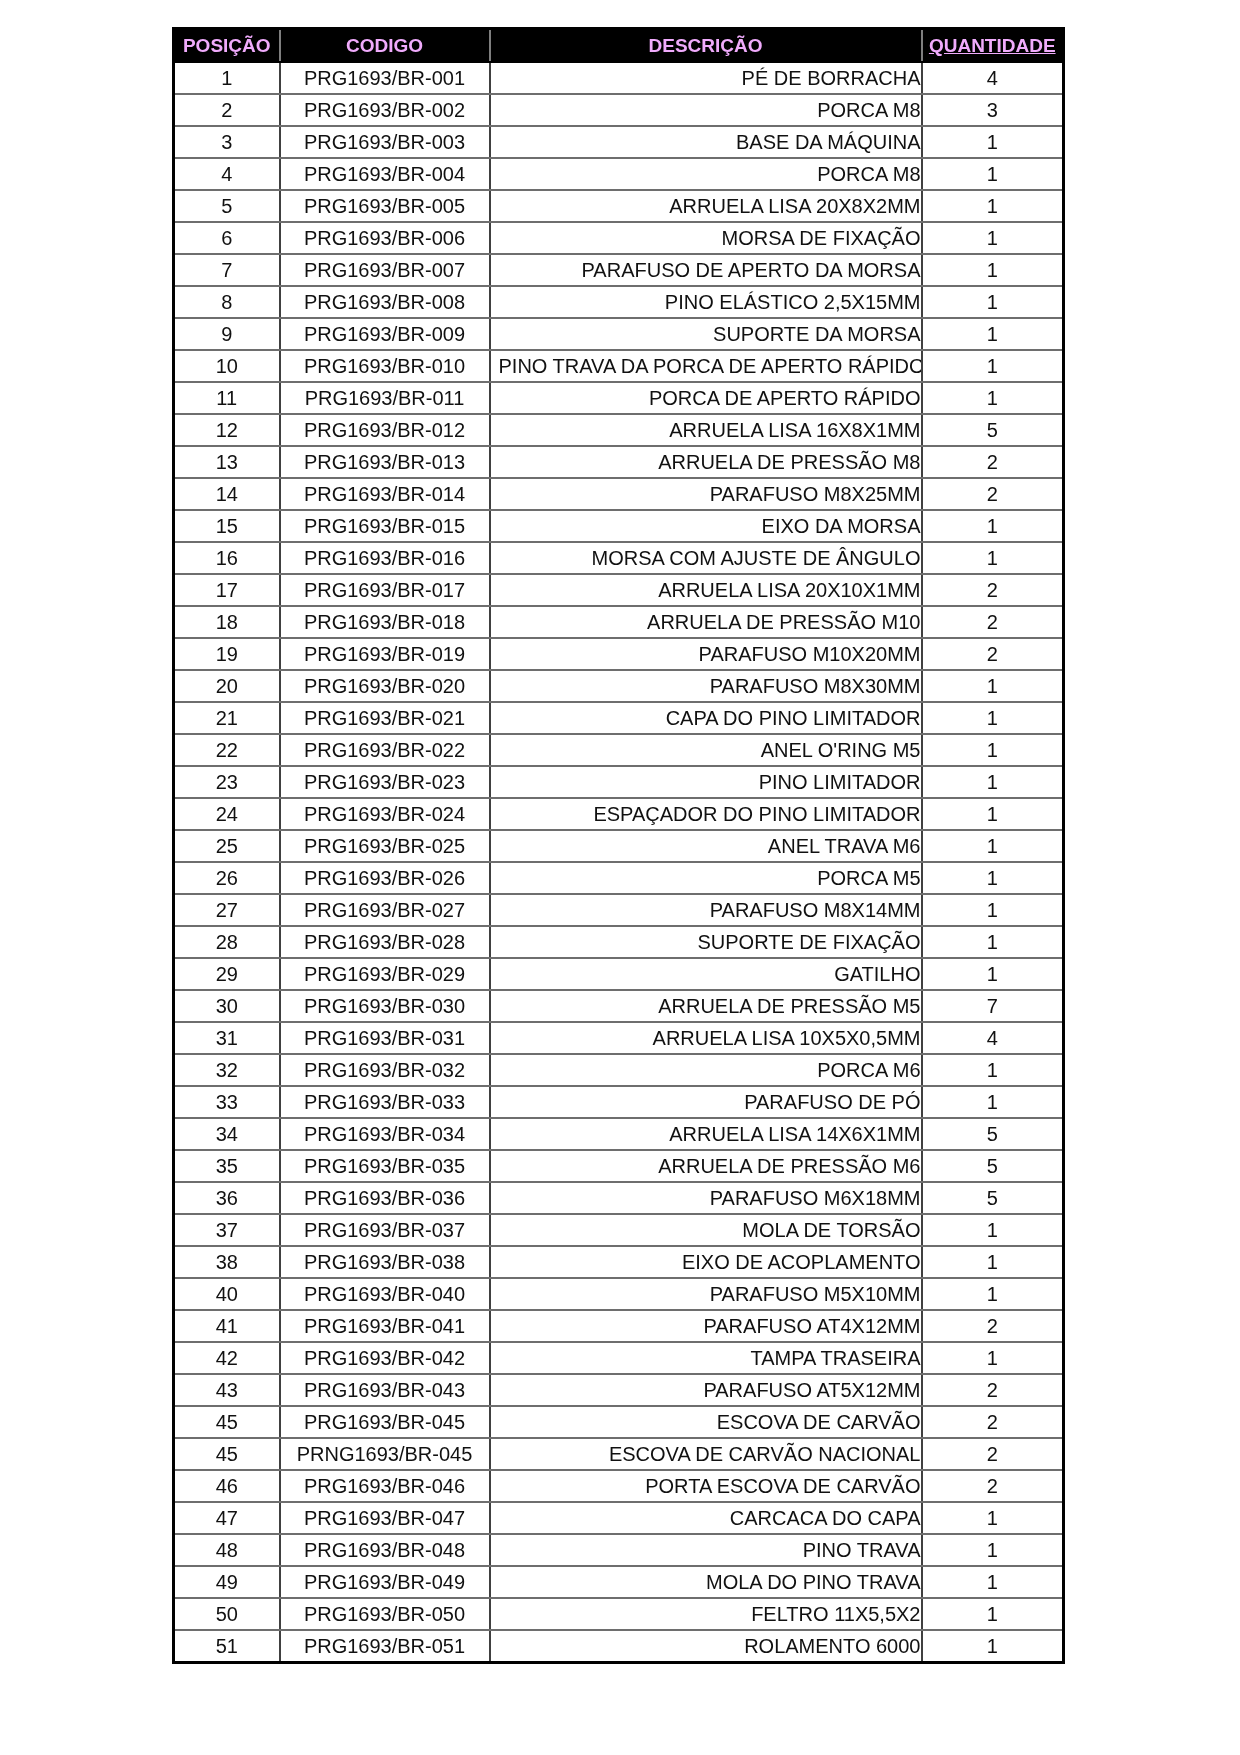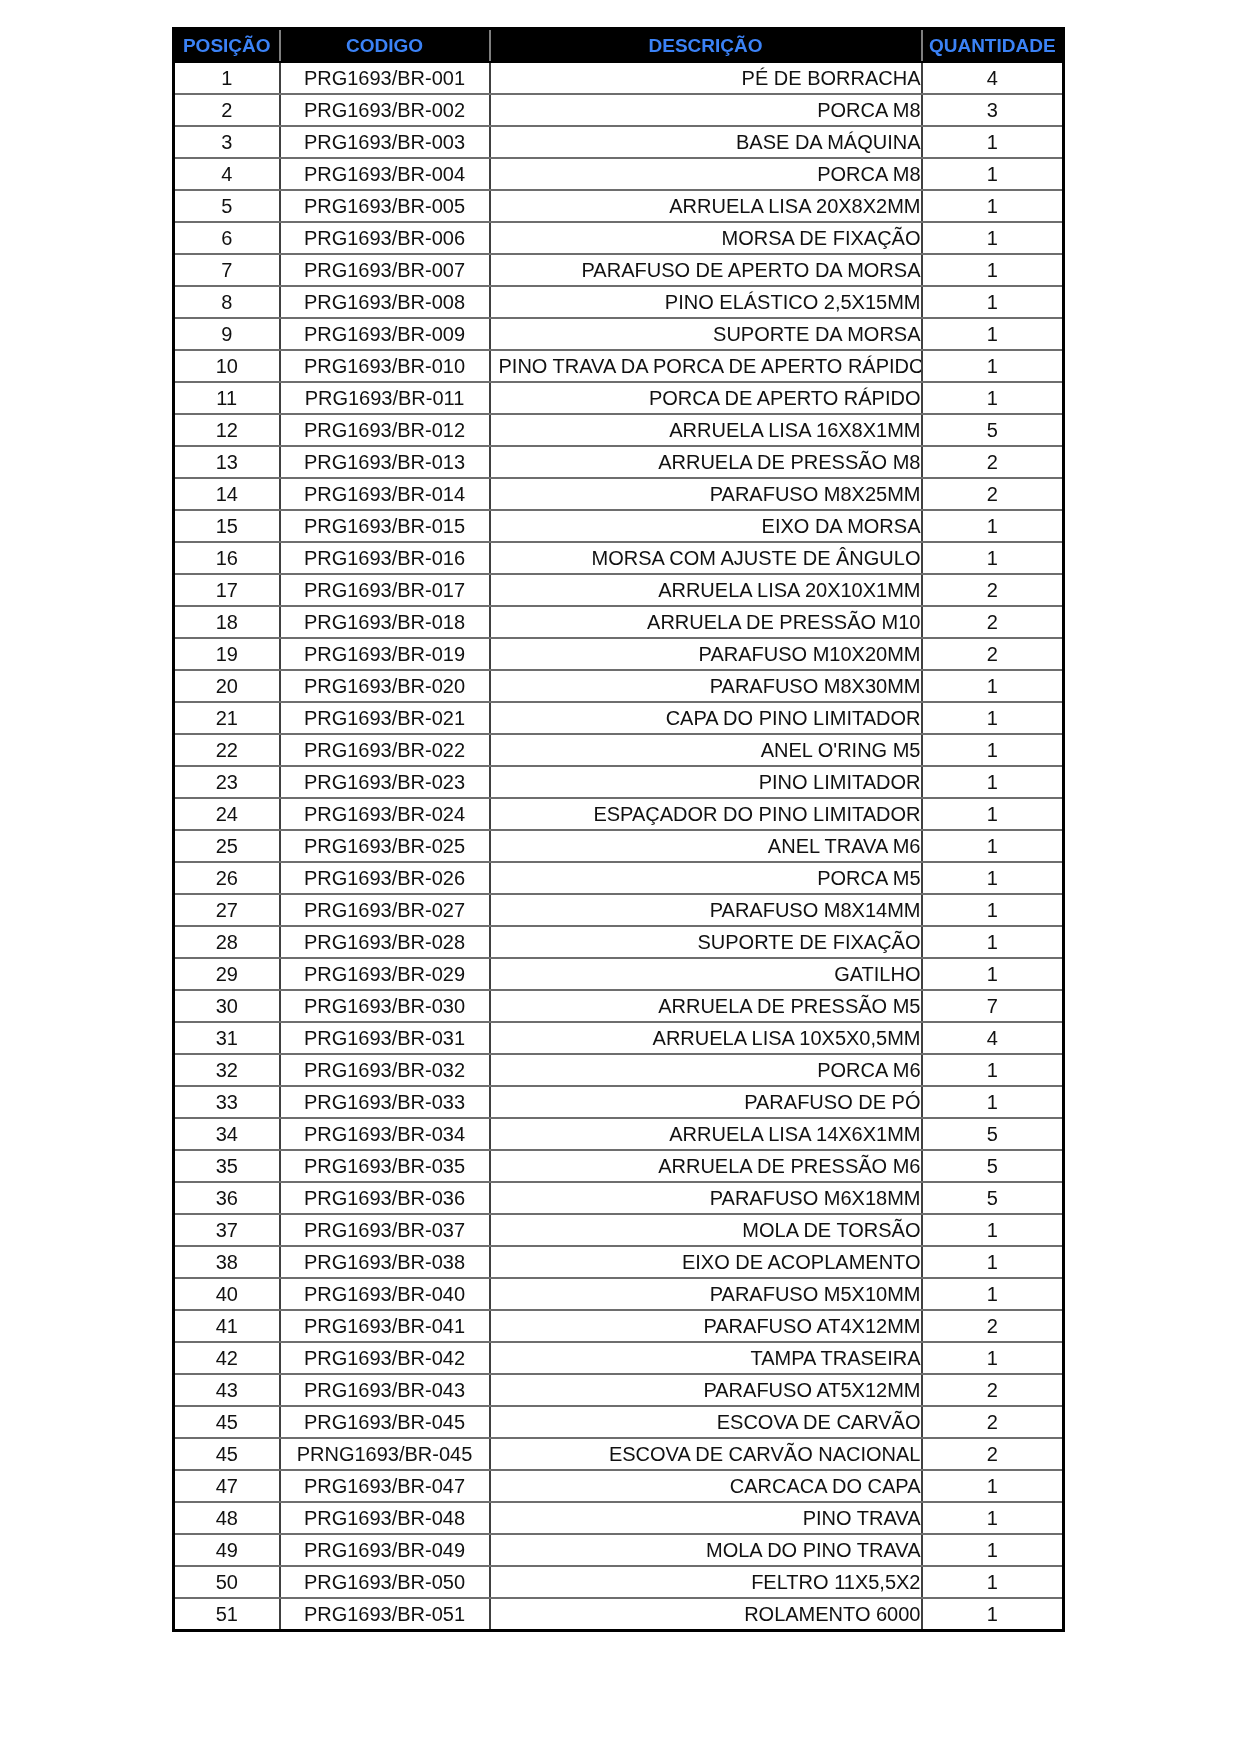--- a/index.html
+++ b/index.html
@@ -25,34 +25,34 @@
     table-layout: fixed;
     width: 890px;
     border: 3px solid #000000;
   }
   col.c1 { width: 106px; }
   col.c2 { width: 210px; }
   col.c3 { width: 432px; }
   col.c4 { width: 142px; }
   th {
     background: #000000;
-    color: #3b82f6;
+    color: #f0abfc;
     font-weight: bold;
     font-size: 19px;
     height: 31px;
     text-align: center;
     vertical-align: middle;
     border-left: 2px solid #7f7f7f;
     border-right: 2px solid #7f7f7f;
     border-bottom: 2px solid #000000;
     padding: 0;
     letter-spacing: 0px;
   }
   th:first-child { border-left: none; }
-  th:last-child { border-right: none; }
+  th:last-child { border-right: none; text-decoration: underline; }
   td {
     background: #ffffff;
     color: #111111;
     font-size: 20px;
     height: 30px;
     vertical-align: middle;
     border-top: 2px solid #6e6e6e;
     border-bottom: 2px solid #6e6e6e;
     border-left: 2px solid #404040;
     border-right: 2px solid #404040;
@@ -344,20 +344,26 @@
     <td class="desc">ESCOVA DE CARVÃO</td>
     <td class="qty">2</td>
   </tr>
           <tr>
     <td class="pos">45</td>
     <td class="cod">PRNG1693/BR-045</td>
     <td class="desc">ESCOVA DE CARVÃO NACIONAL</td>
     <td class="qty">2</td>
   </tr>
           <tr>
+    <td class="pos">46</td>
+    <td class="cod">PRG1693/BR-046</td>
+    <td class="desc">PORTA ESCOVA DE CARVÃO</td>
+    <td class="qty">2</td>
+  </tr>
+          <tr>
     <td class="pos">47</td>
     <td class="cod">PRG1693/BR-047</td>
     <td class="desc">CARCACA DO CAPA</td>
     <td class="qty">1</td>
   </tr>
           <tr>
     <td class="pos">48</td>
     <td class="cod">PRG1693/BR-048</td>
     <td class="desc">PINO TRAVA</td>
     <td class="qty">1</td>

